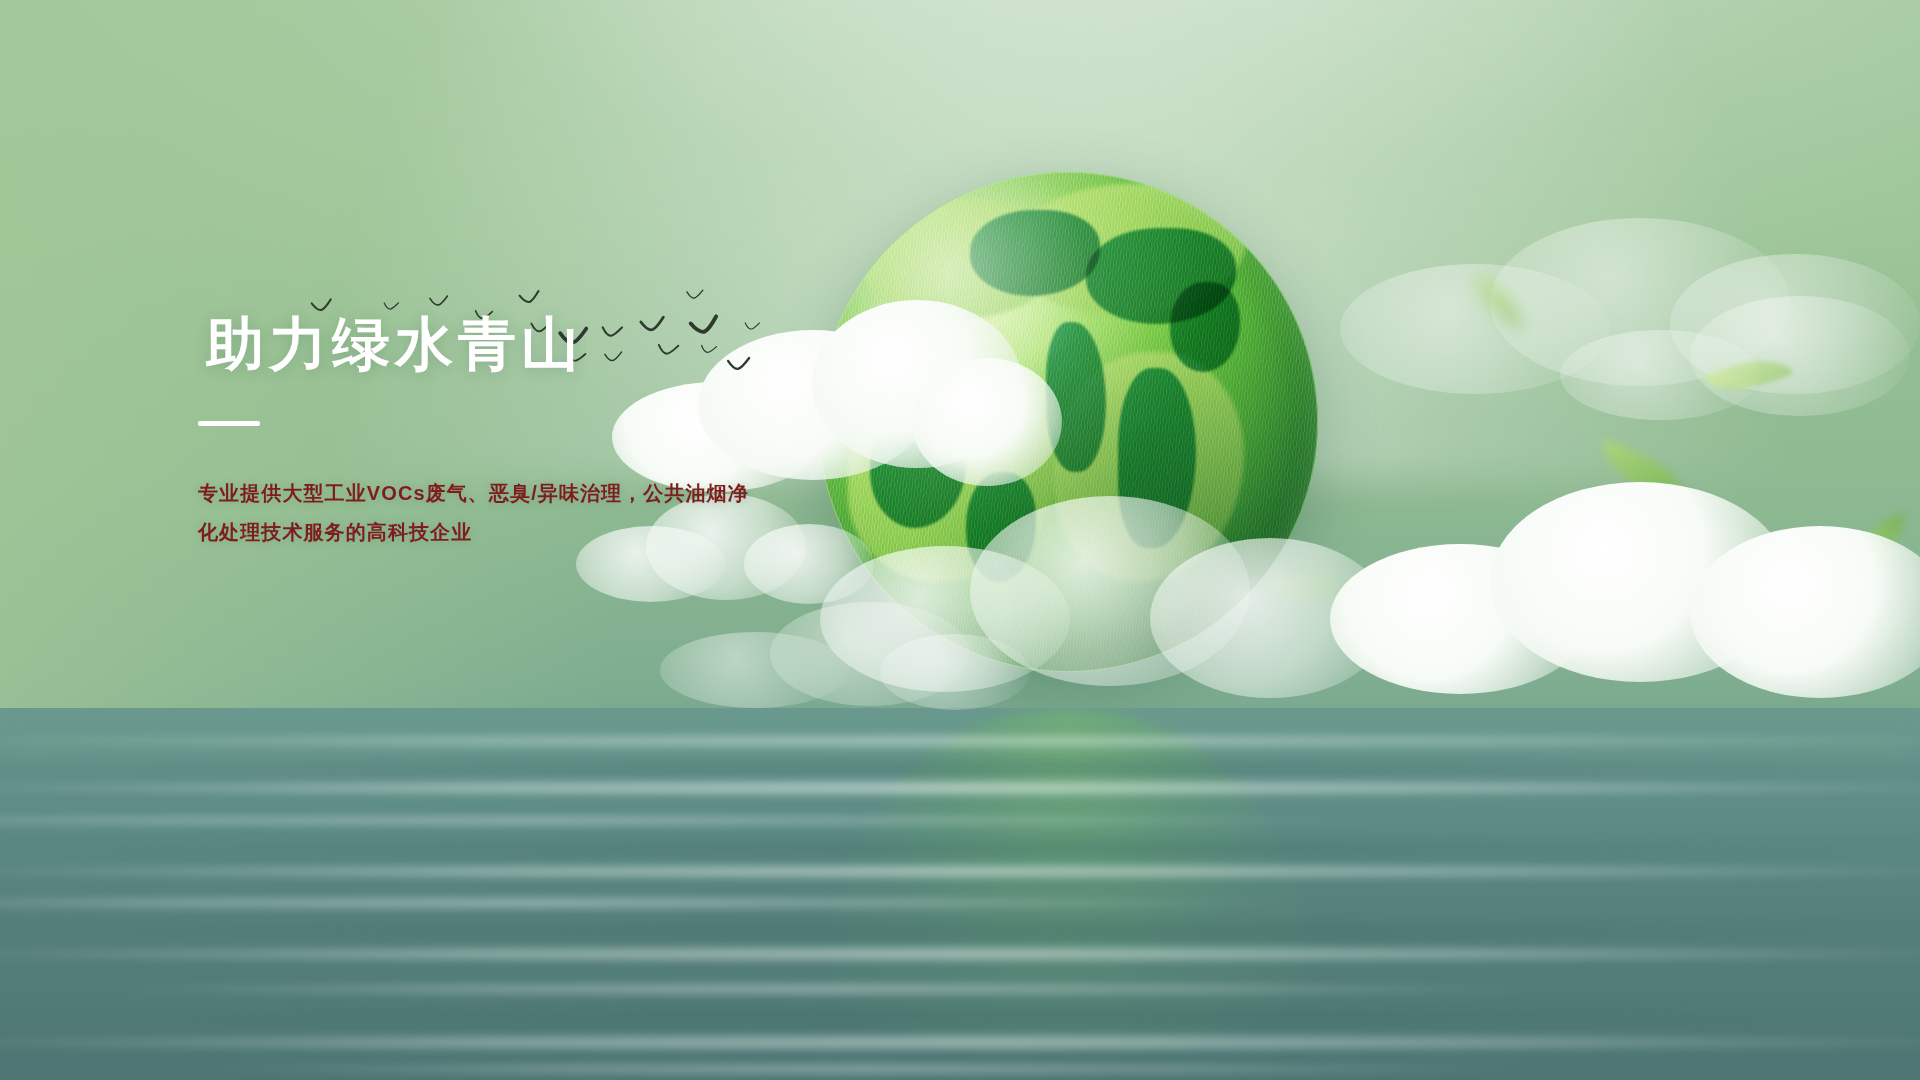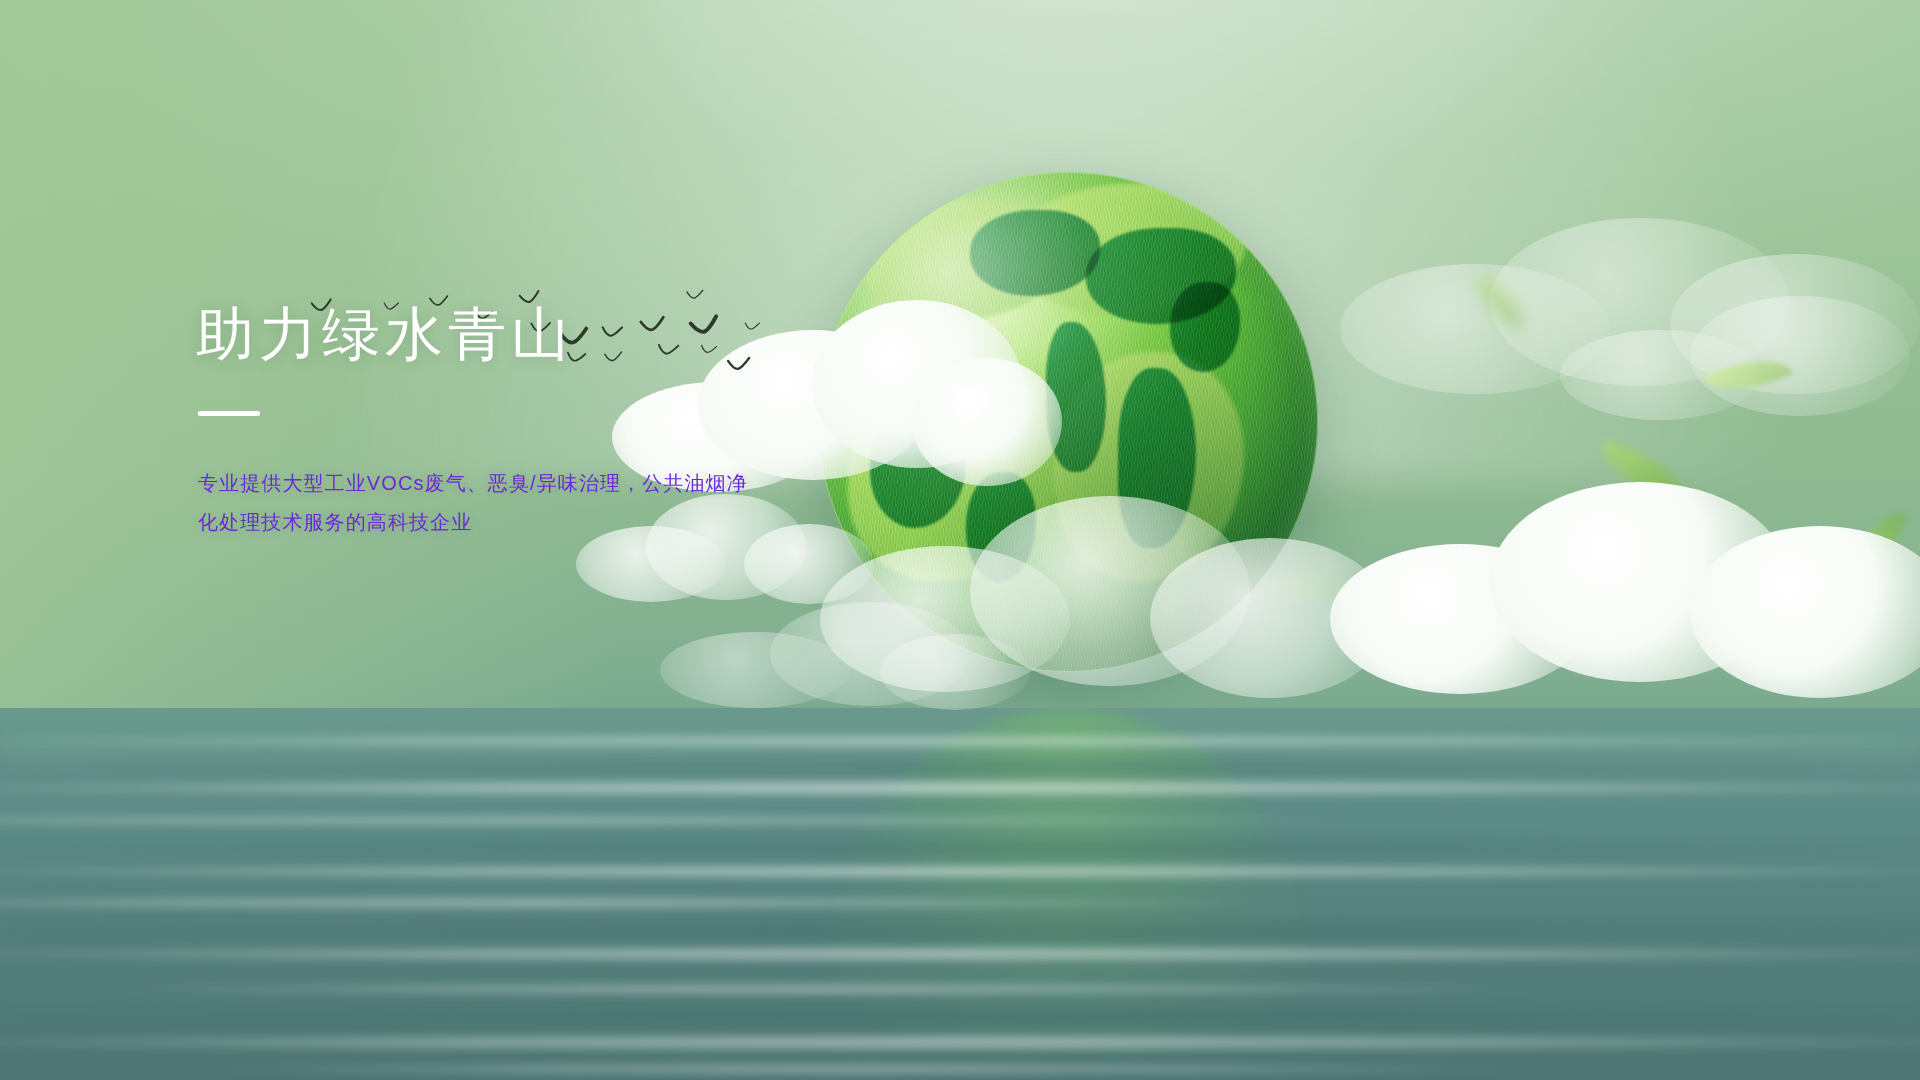--- a/index.html
+++ b/index.html
@@ -72,26 +72,26 @@
     filter:blur(4px);}
   .wave.d{background:linear-gradient(90deg, rgba(40,80,76,0) 0%, rgba(48,92,86,.40) 35%, rgba(44,86,82,.46) 58%, rgba(40,80,76,0) 100%);filter:blur(6px);}
   .reflection{position:absolute;left:828px;top:8px;width:480px;height:330px;
     border-radius:50% 50% 46% 46% / 78% 78% 26% 26%;
     background:
       radial-gradient(ellipse at 50% 6%, rgba(118,186,108,.70) 0%, rgba(104,168,108,.46) 34%, rgba(96,150,116,.26) 62%, rgba(92,142,120,0) 100%);
     filter:blur(5px);opacity:.8;transform:scaleY(1.04);}
 
   
   .copy{position:absolute;left:196px;top:302px;width:720px;z-index:40;}
-  .headline{color:#ffffff;font-weight:400;font-size:58px;line-height:1.12;letter-spacing:5px;
-    text-shadow:0 2px 14px rgba(40,85,60,.22);margin:0;}
+  .headline{color:#ffffff;font-weight:700;font-size:58px;line-height:1.12;letter-spacing:5px;
+    text-shadow:0 2px 14px rgba(40,85,60,.22);margin:10px;}
   .headline .l2{display:block;margin-top:6px;}
   .divider{width:62px;height:5px;background:#ffffff;border-radius:2px;margin:44px 0 0 2px;}
-  .subcopy{margin:48px 0 0 2px;color:#6d28d9;font-size:20px;line-height:1.95;letter-spacing:1.1px;
-    font-weight:400;max-width:560px;text-shadow:0 1px 8px rgba(40,85,60,.18);}
+  .subcopy{margin:48px 0 0 2px;color:#7f1d1d;font-size:20px;line-height:1.95;letter-spacing:1.1px;
+    font-weight:700;max-width:560px;text-shadow:0 1px 8px rgba(40,85,60,.18);}
 
   
   .birds{position:absolute;left:0;top:0;width:1920px;height:1080px;pointer-events:none;z-index:30;}
   .bird{position:absolute;}
   .bird svg{display:block;overflow:visible;}
 </style>
 </head>
 <body>
 
 <div id="stage">

